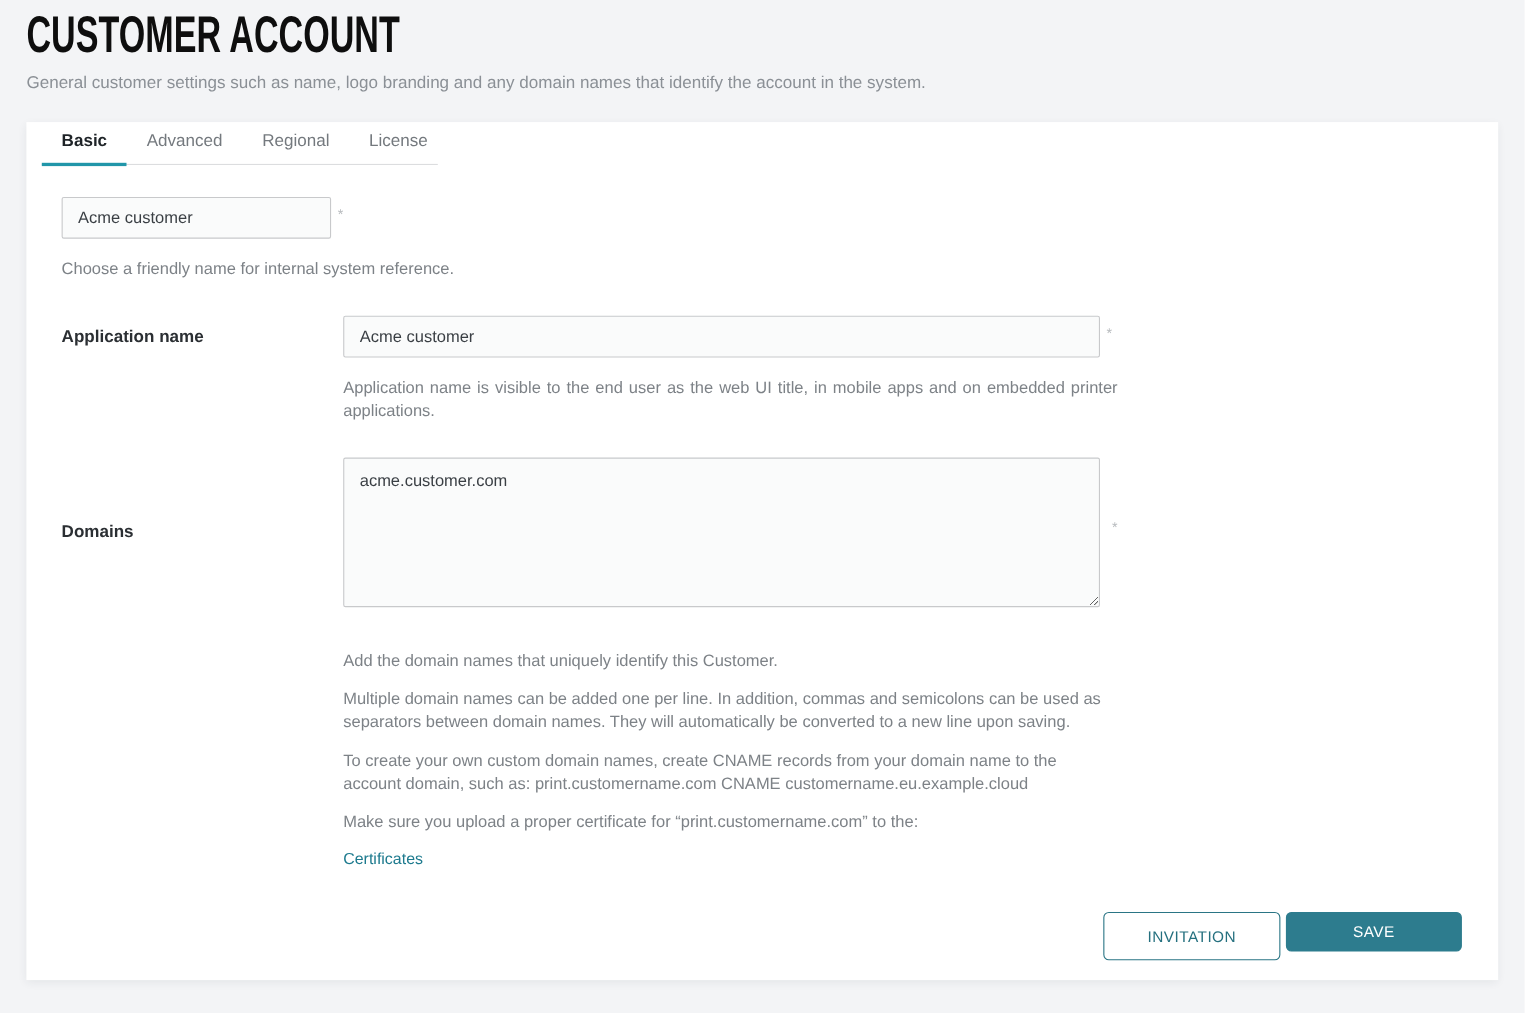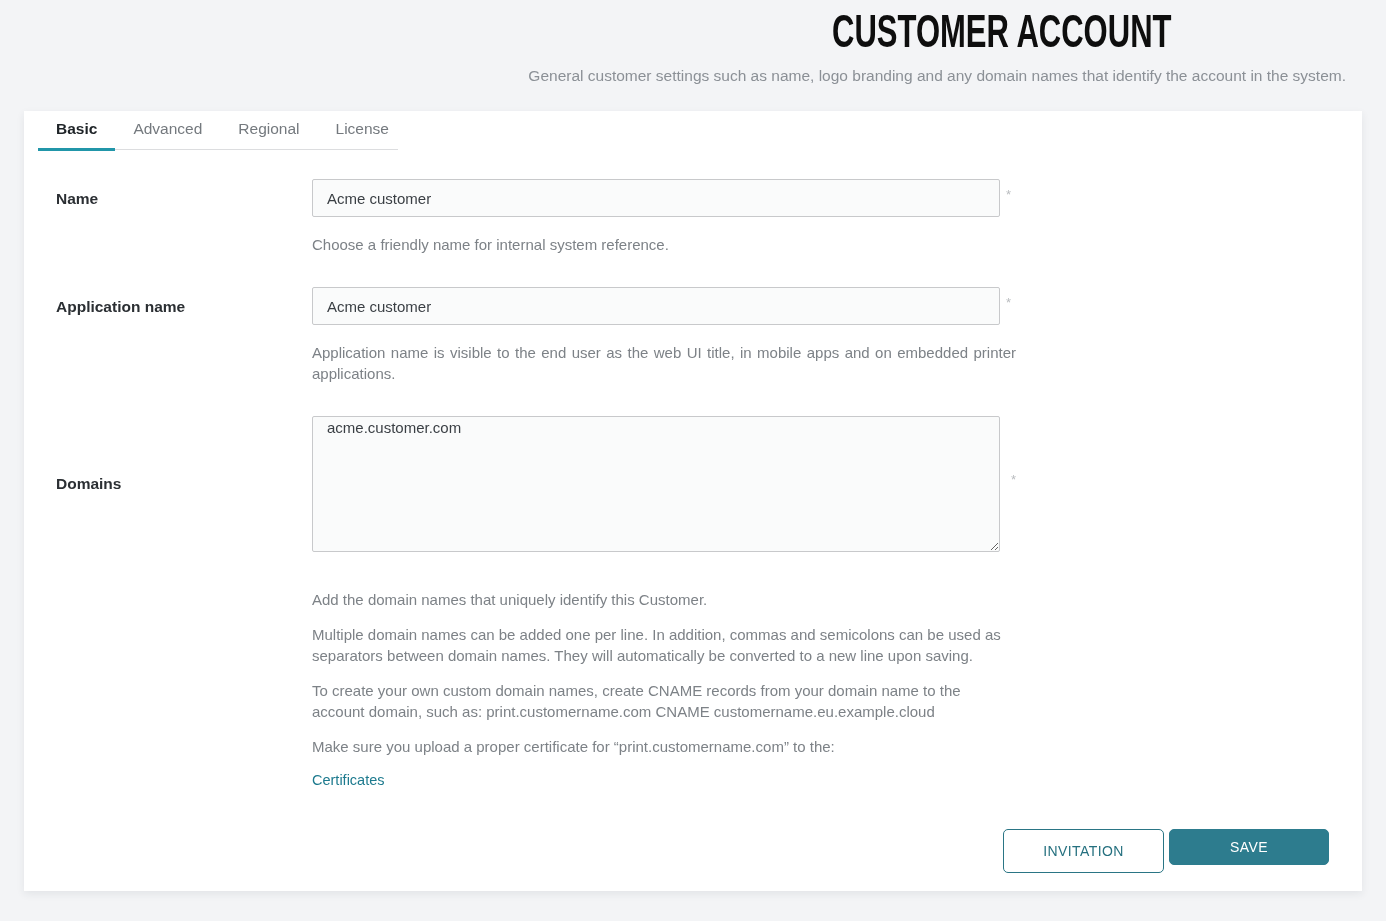--- a/index.html
+++ b/index.html
@@ -6,21 +6,21 @@
   html, body { margin: 0; padding: 0; }
   body {
     width: 1386px; height: 921px;
     background: #f3f4f6;
     font-family: "Liberation Sans", sans-serif;
     color: #3a3f44;
     overflow: hidden;
   }
 
   
-  .page-header { padding: 6px 40px 0 24px; text-align: right; }
+  .page-header { padding: 6px 25px 0 24px; }
   .page-title {
     margin: 0;
     font-size: 47px;
     line-height: 1.05;
     font-weight: 800;
     color: #0e0e0e;
     letter-spacing: 0px;
     display: inline-block;
     transform: scaleX(0.66);
     transform-origin: left center;
@@ -131,21 +131,21 @@
   .req-marker {
     margin: 8px 0 0 6px;
     font-size: 13px;
     color: #b9bcbf;
     user-select: none;
   }
   .textarea-wrap { position: relative; width: 688px; }
   .domains-textarea {
     width: 688px;
     height: 136px;
-    padding: 0 14px;
+    padding: 10px 14px;
     border: 1px solid #c8c9cb;
     border-radius: 2px;
     background: #fafbfb;
     font-family: "Liberation Sans", sans-serif;
     font-size: 15px;
     color: #3a3f44;
     line-height: 1.4;
     resize: vertical;
     outline: none;
   }
@@ -188,21 +188,20 @@
     <div class="tab active">Basic</div>
     <div class="tab">Advanced</div>
     <div class="tab">Regional</div>
     <div class="tab">License</div>
   </nav>
 
 
   <div class="form">
 
     <div class="form-row">
-      <div class="field-label">Name</div>
       <div>
         <div class="field-line">
           <input class="text-input" type="text" value="Acme customer" style="">
           <span class="req-marker">*</span>
         </div>
         <p class="help-text">Choose a friendly name for internal system reference.</p>
       </div>
     </div>
 
     <div class="form-row">

